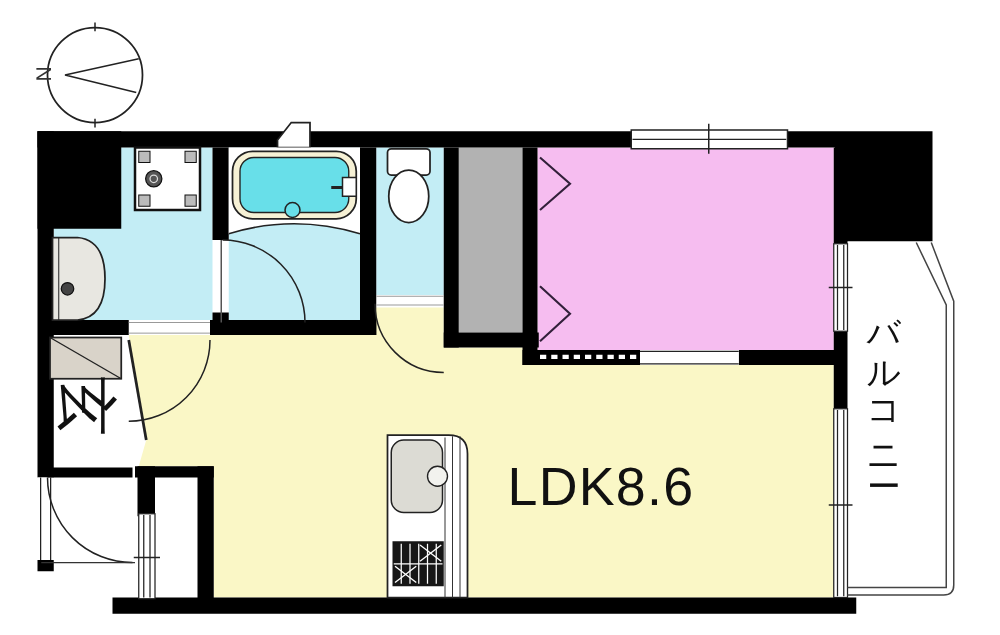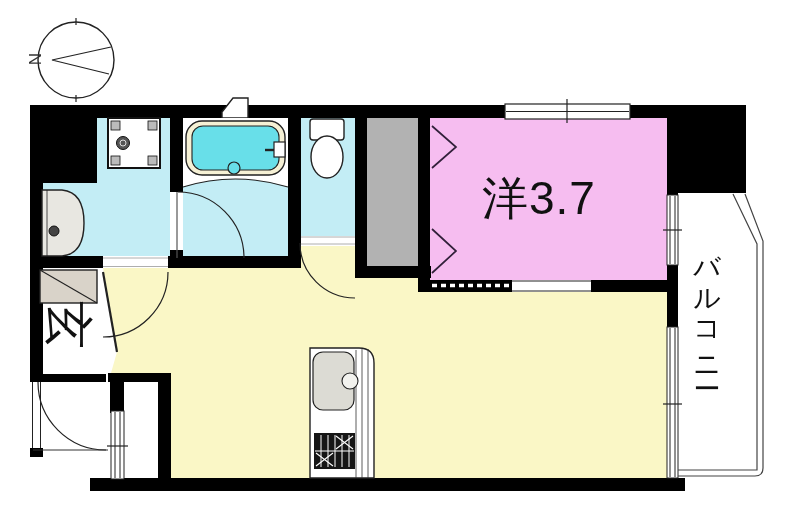--- a/index.html
+++ b/index.html
@@ -182,17 +182,17 @@
     </g>
 
     <g>
       <circle cx="76" cy="60" r="38" fill="#fff" stroke="#222" stroke-width="1.4"></circle>
       <line x1="76" y1="18" x2="76" y2="25" stroke="#222" stroke-width="1.2"></line>
       <line x1="76" y1="95" x2="76" y2="102" stroke="#222" stroke-width="1.2"></line>
       <polyline points="111,47 52,60 109,74" fill="none" stroke="#222" stroke-width="1.2"></polyline>
     </g>
   </svg>
 
-  <div class="lbl" id="label-western">洋3.7</div>
+  <div class="lbl" id="label-ldk">LDK8.6</div>
   <div class="lbl" id="label-genkan">玄</div>
   <div class="lbl" id="label-balcony">バルコニー</div>
   <div class="lbl" id="label-north">N</div>
 </div>
 
 </body></html>

